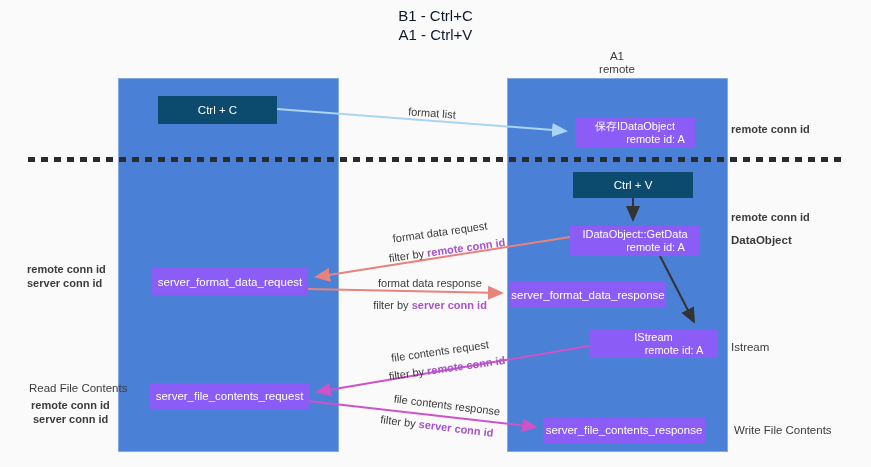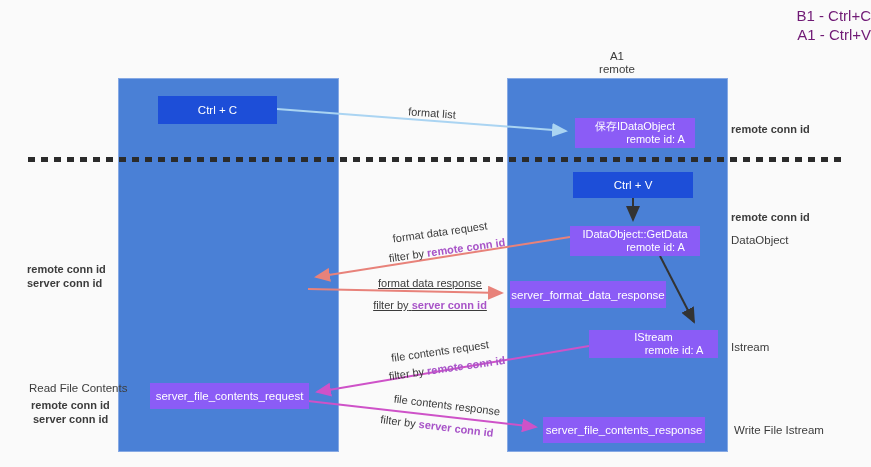--- a/index.html
+++ b/index.html
@@ -4,49 +4,49 @@
 <style>
   html,body{margin:0;padding:0;background:#fafafa;}
   .canvas{
     position:relative;width:871px;height:467px;overflow:hidden;
     background:#fafafa;
     font-family:"Liberation Sans", sans-serif;
     color:#3b3b3b;
   }
   .abs{position:absolute;}
   .title{
-    left:0;right:0;top:6px;text-align:right;
-    font-size:15px;line-height:19px;color:#701a75;
+    left:0;right:0;top:6px;text-align:center;
+    font-size:15px;line-height:19px;color:#0f172a;
   }
   .col-header{
     width:120px;text-align:center;font-size:11.5px;line-height:13px;color:#3c3c3c;
   }
   .lifeline{
     background:#4a80d6;border:1px solid #86a9e4;
     width:219px;height:372px;top:78px;
   }
   .dashline{
     top:157px;left:28px;width:815px;height:5px;
     background:repeating-linear-gradient(to right,#2b2b2b 0 7px,transparent 7px 13px);
   }
   svg.arrows{position:absolute;left:0;top:0;width:871px;height:467px;pointer-events:none;}
   .node{
     display:flex;flex-direction:column;align-items:center;justify-content:center;
     color:#ffffff;text-align:center;box-sizing:border-box;
   }
   .node.orange{background:#8b5cf6;}
-  .node.green{background:#1d4ed8;}
+  .node.green{background:#0c4a6e;}
   .node .l1{font-size:11px;line-height:13px;}
   .node .l2{font-size:11px;line-height:13px;padding-left:41px;}
   .node.single{font-size:11.5px;}
   .arrow-label{
     font-size:11px;white-space:nowrap;color:#3b3b3b;
     transform-origin:center center;
   }
-  .centered{transform:translate(-50%,-50%);text-decoration:underline;}
+  .centered{transform:translate(-50%,-50%);}
   .rot-neg{transform:translate(-50%,-50%) rotate(-8deg);}
   .rot-pos{transform:translate(-50%,-50%) rotate(7deg);}
   .rot-slight{transform:translate(-50%,-50%) rotate(4deg);}
   .purple{color:#a854c8;font-weight:bold;}
   .greent{color:#55b264;font-weight:bold;}
   .side-label{font-size:11.5px;white-space:nowrap;color:#3c3c3c;}
   .side-label.b{font-weight:bold;font-size:11px;}
 </style>
 </head>
 <body>
@@ -107,20 +107,23 @@
 
   <div class="abs node green single" style="left:573px;top:172px;width:120px;height:26px;">
     <span>Ctrl + V</span>
   </div>
 
   <div class="abs node orange" style="left:570px;top:226px;width:130px;height:30px;">
     <span class="l1">IDataObject::GetData</span>
     <span class="l2">remote id: A</span>
   </div>
 
+  <div class="abs node orange single" style="left:152px;top:268px;width:156px;height:27px;">
+    <span>server_format_data_request</span>
+  </div>
 
   <div class="abs node orange single" style="left:510px;top:281px;width:156px;height:27px;">
     <span>server_format_data_response</span>
   </div>
 
   <div class="abs node orange" style="left:589px;top:330px;width:129px;height:28px;">
     <span class="l1">IStream</span>
     <span class="l2">remote id: A</span>
   </div>
 
@@ -153,23 +156,23 @@
   </div>
 
   <div class="abs arrow-label rot-pos" style="left:447px;top:405px;">file contents response</div>
   <div class="abs arrow-label rot-pos" style="left:437px;top:426px;">
     <span>filter by</span>
     <span class="purple">server conn id</span>
   </div>
 
   <div class="abs side-label b purple" style="left:731px;top:123px;">remote conn id</div>
   <div class="abs side-label b purple" style="left:731px;top:211px;">remote conn id</div>
-  <div class="abs side-label" style="left:731px;top:234px;">DataObject</div>
+  <div class="abs side-label" style="left:731px;top:234px;font-weight:bold;">DataObject</div>
   <div class="abs side-label" style="left:731px;top:341px;">Istream</div>
-  <div class="abs side-label" style="left:734px;top:424px;">Write File Istream</div>
+  <div class="abs side-label" style="left:734px;top:424px;">Write File Contents</div>
 
   <div class="abs side-label b purple" style="left:27px;top:263px;">remote conn id</div>
   <div class="abs side-label b greent" style="left:27px;top:277px;">server conn id</div>
   <div class="abs side-label" style="left:29px;top:382px;">Read File Contents</div>
   <div class="abs side-label b purple" style="left:31px;top:399px;">remote conn id</div>
   <div class="abs side-label b greent" style="left:33px;top:413px;">server conn id</div>
 
 </div>
 
 </body></html>

